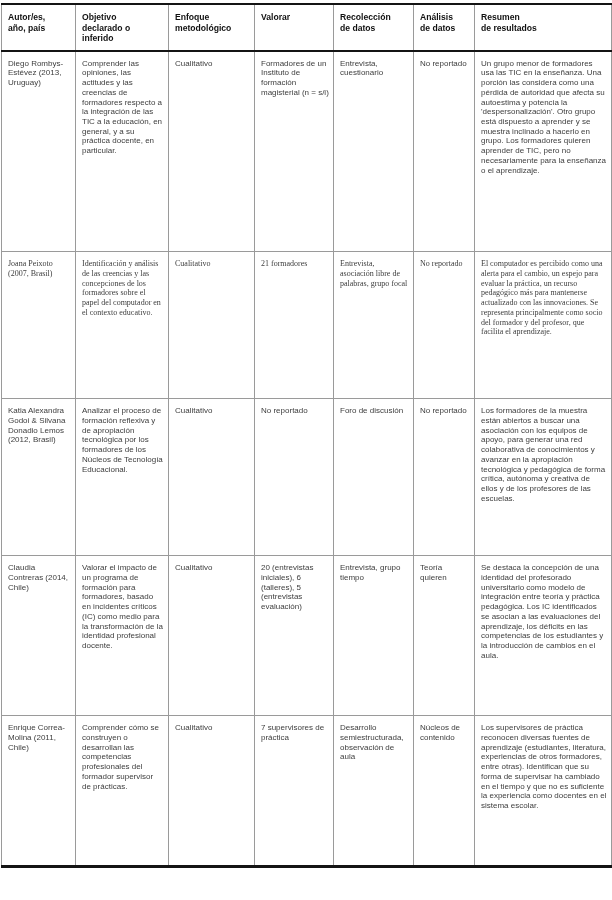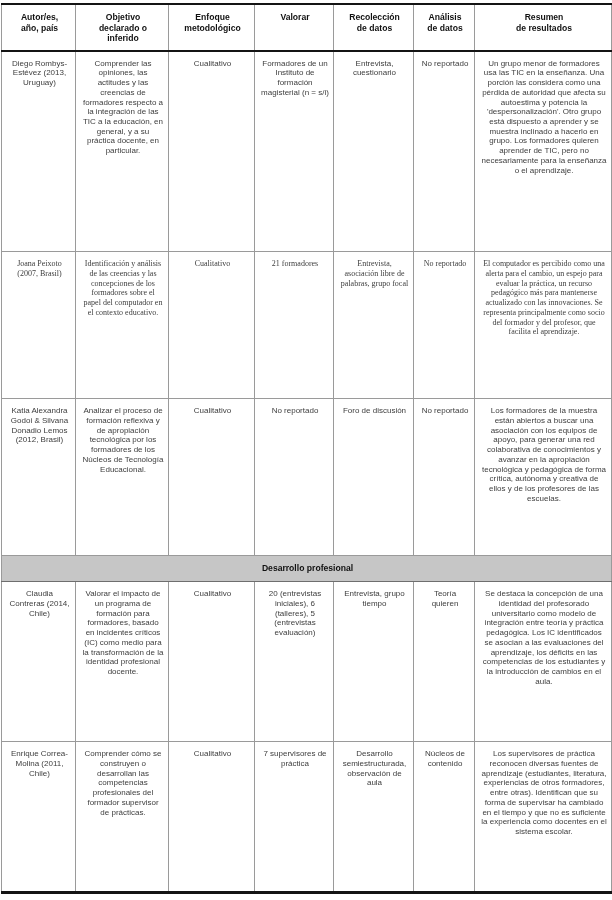--- a/index.html
+++ b/index.html
@@ -22,21 +22,21 @@
     border-collapse: collapse;
     border-top: 2px solid #141414;
     border-bottom: 3px solid #141414;
     border-left: 1px solid #9a9a9a;
     border-right: 1px solid #9a9a9a;
   }
   th, td {
     border-left: 1px solid #9a9a9a;
     border-right: 1px solid #9a9a9a;
     vertical-align: top;
-    text-align: center;
+    text-align: left;
     overflow: hidden;
   }
   thead th {
     font-size: 8.6px;
     line-height: 10.6px;
     font-weight: bold;
     color: #111111;
     padding: 7px 4px 6px 6px;
     white-space: pre-line;
     border-bottom: 2px solid #141414;
@@ -121,23 +121,20 @@
       </tr>
       <tr class="h-r3">
         <td>Katia Alexandra Godoi &amp; Silvana Donadio Lemos (2012, Brasil)</td>
         <td>Analizar el proceso de formación reflexiva y de apropiación tecnológica por los formadores de los Núcleos de Tecnología Educacional.</td>
         <td>Cualitativo</td>
         <td>No reportado</td>
         <td>Foro de discusión</td>
         <td>No reportado</td>
         <td>Los formadores de la muestra están abiertos a buscar una asociación con los equipos de apoyo, para generar una red colaborativa de conocimientos y avanzar en la apropiación tecnológica y pedagógica de forma crítica, autónoma y creativa de ellos y de los profesores de las escuelas.</td>
       </tr>
-      <tr class="section-row">
-        <td colspan="7">Desarrollo profesional</td>
-      </tr>
       <tr class="h-r4">
         <td>Claudia Contreras (2014, Chile)</td>
         <td>Valorar el impacto de un programa de formación para formadores, basado en incidentes críticos (IC) como medio para la transformación de la identidad profesional docente.</td>
         <td>Cualitativo</td>
         <td>20 (entrevistas iniciales), 6 (talleres), 5 (entrevistas evaluación)</td>
         <td>Entrevista, grupo tiempo</td>
         <td>Teoría quieren</td>
         <td>Se destaca la concepción de una identidad del profesorado universitario como modelo de integración entre teoría y práctica pedagógica. Los IC identificados se asocian a las evaluaciones del aprendizaje, los déficits en las competencias de los estudiantes y la introducción de cambios en el aula.</td>
       </tr>
       <tr class="h-r5">

